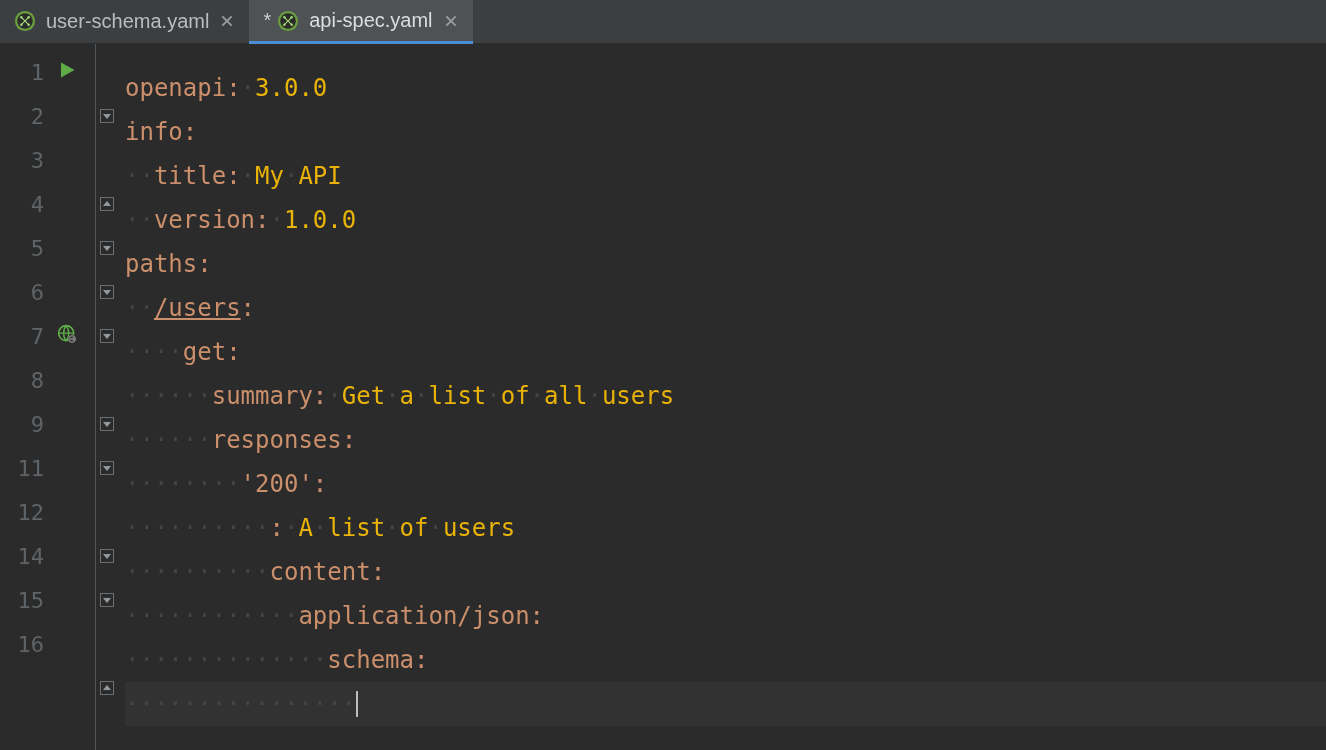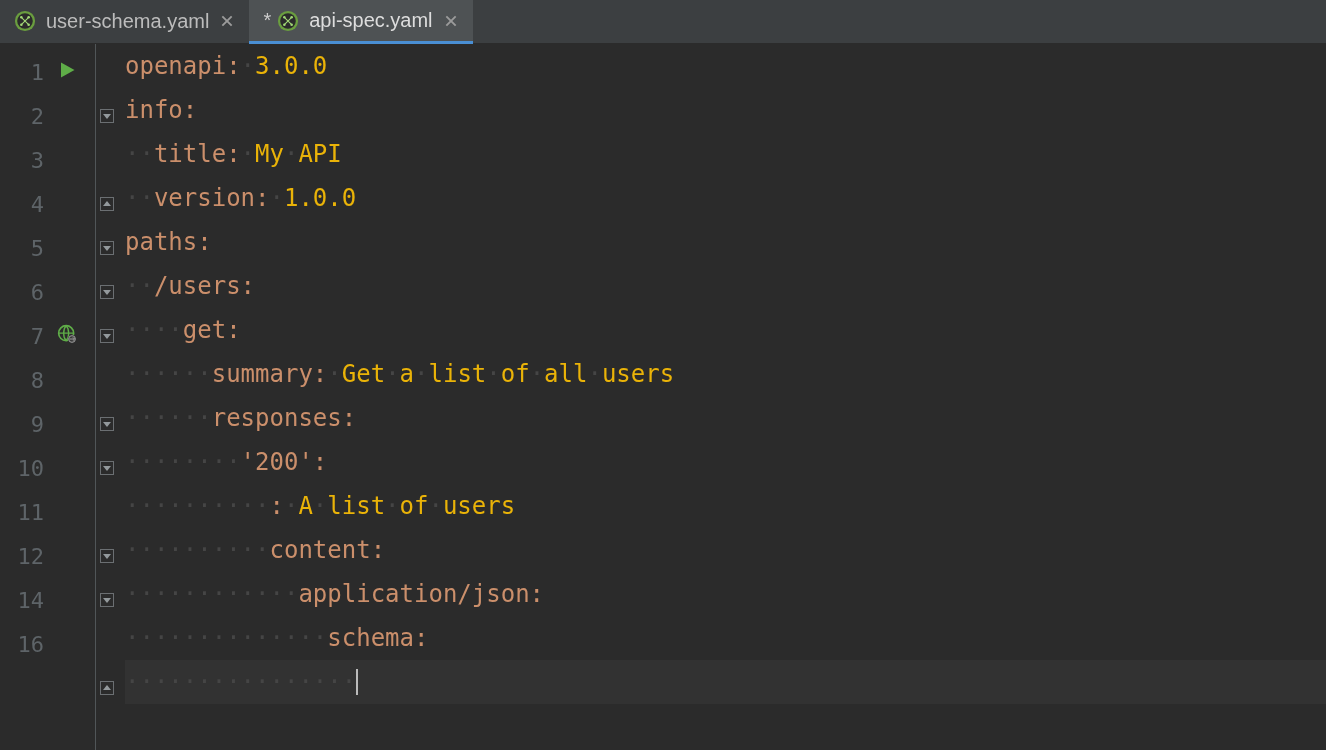--- a/index.html
+++ b/index.html
@@ -16,27 +16,27 @@
   .grow { display:flex; height:44px; align-items:center; }
   .ln { width:50px; text-align:right; color:#5e6468; font-size:22px; padding-right:6px; user-select:none; }
   .gicon { width:34px; display:flex; justify-content:center; align-items:center; }
   .play svg{width:18px;height:18px;fill:#5fad48}
   .globe svg{width:20px;height:20px}
   .fold { width:22px; flex:none; border-left:1px solid #515658; padding-top:6px; }
   .frow { height:44px; display:flex; align-items:center; justify-content:center; }
   .fc { width:14px; height:14px; border:1px solid #6b6f72; position:relative; background:#2b2b2b; }
   .fc.down::after{content:"";position:absolute;left:2px;top:4px;border-left:4px solid transparent;border-right:4px solid transparent;border-top:5px solid #93999c}
   .fc.up::after{content:"";position:absolute;left:2px;top:3px;border-left:4px solid transparent;border-right:4px solid transparent;border-bottom:5px solid #93999c}
-  .code { flex:1; padding-top:0; padding-left:8px; }
+  .code { flex:1; padding-top:22px; padding-left:8px; }
   .crow { height:44px; display:flex; align-items:center; font-size:24px; white-space:pre; }
   .crow.hl { background:#323232; }
   .ws { color:#454545; }
   .key { color:#cb8f6b; }
   .val { color:#eab308; }
-  .und { text-decoration-color:#cb8f6b; }
+  .und { text-decoration:underline; text-decoration-color:#cb8f6b; }
   .caret { display:inline-block; width:2px; height:26px; background:#bbb; vertical-align:middle; }
 </style>
 </head>
 <body>
 
 <div class="tabbar" id="tabbar">
     <div class="tab">
       <span class="ficon">
         <svg viewBox="0 0 24 24">
           <circle cx="12" cy="12" r="11" fill="#6a9e3f"></circle>
@@ -120,33 +120,33 @@
       </div>
       <div class="grow">
         <div class="ln">8</div>
         <div class="gicon"></div>
       </div>
       <div class="grow">
         <div class="ln">9</div>
         <div class="gicon"></div>
       </div>
       <div class="grow">
-        <div class="ln">10</div>
-        <div class="gicon"></div>
-      </div>
-      <div class="grow">
         <div class="ln">11</div>
         <div class="gicon"></div>
       </div>
       <div class="grow">
         <div class="ln">12</div>
         <div class="gicon"></div>
       </div>
       <div class="grow">
         <div class="ln">14</div>
+        <div class="gicon"></div>
+      </div>
+      <div class="grow">
+        <div class="ln">15</div>
         <div class="gicon"></div>
       </div>
       <div class="grow">
         <div class="ln">16</div>
         <div class="gicon"></div>
       </div>
     </div>
   <div class="fold" id="fold">
       <div class="frow"></div>
       <div class="frow">

